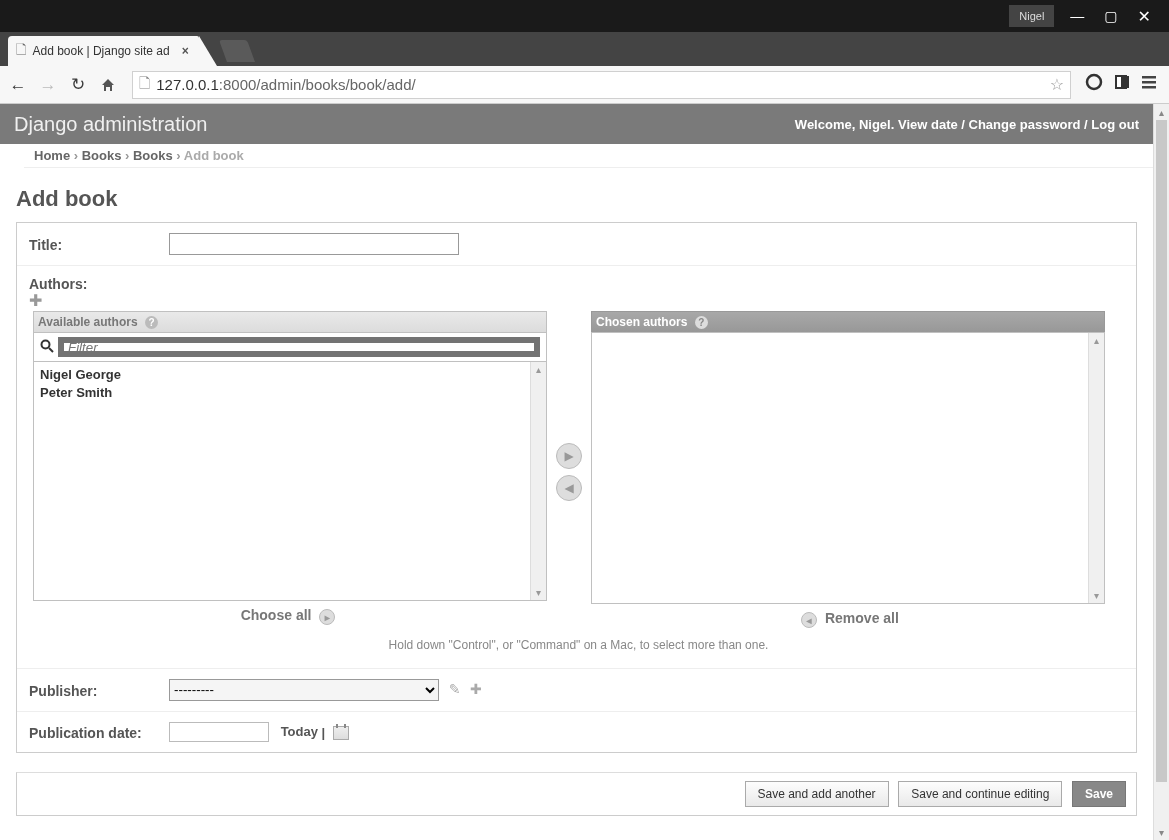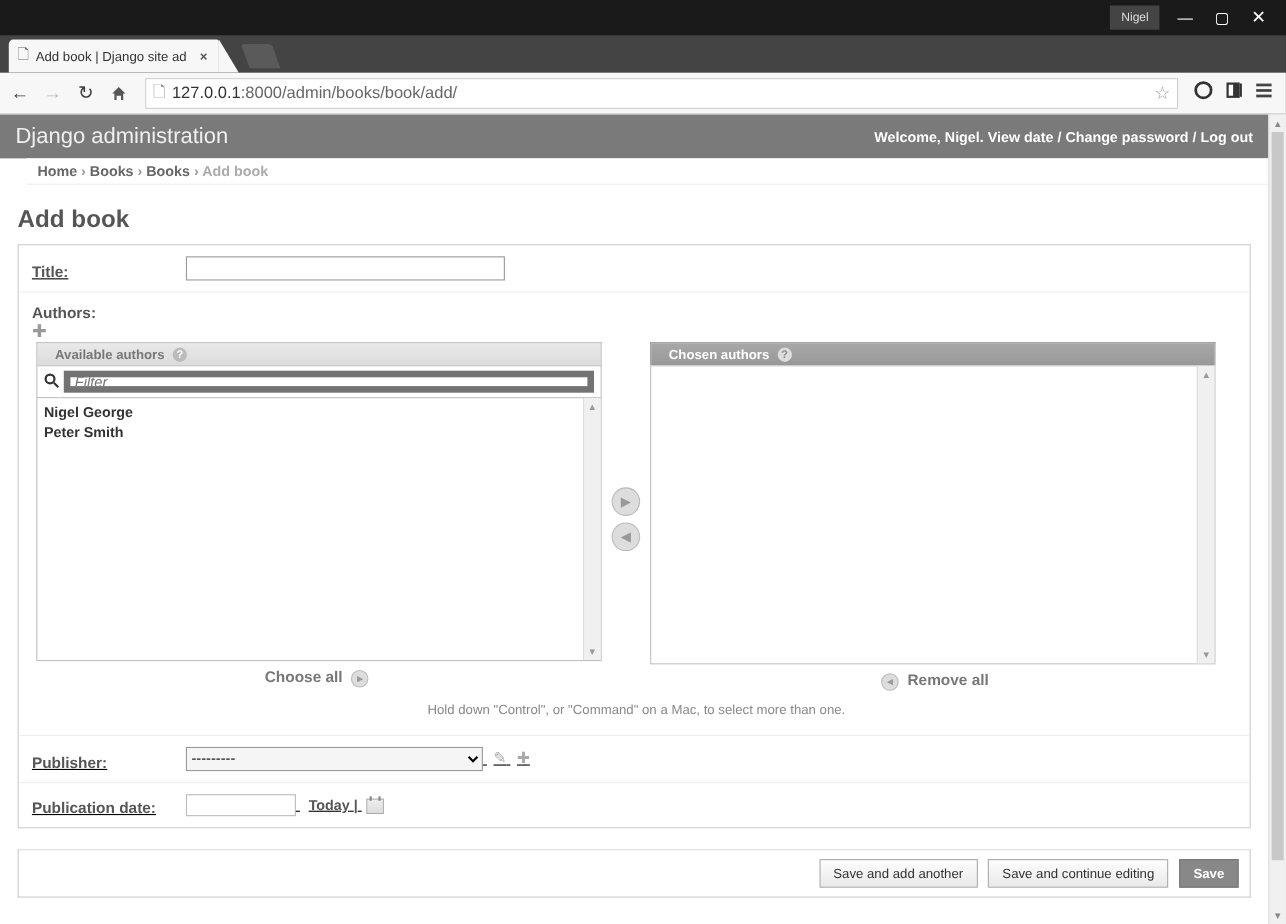--- a/index.html
+++ b/index.html
@@ -44,35 +44,35 @@
   .dj-userlinks a { color:#fff; font-weight:bold;}
 
   .breadcrumbs { background:#fff; border-bottom:1px solid #eee; padding:4px 10px; font-size:13px; color:#999; font-weight:bold;margin-left:24px;}
   .breadcrumbs .crumb { color:#666; font-weight:bold;}
   .breadcrumbs .last { color:#aaa;}
 
   .content { padding:12px 16px; }
   h1.pagetitle { font-size:22px; color:#555; margin:6px 0 10px 0; font-weight:bold;}
   
   fieldset.module { border:1px solid #ccc; padding:0; margin:0;}
-  .form-row { padding:10px 12px; display:flex; align-items:flex-end; border-bottom:1px solid #eee;text-decoration:underline;}
+  .form-row { padding:10px 12px; display:flex; align-items:center; border-bottom:1px solid #eee;}
   .form-row:last-child { border-bottom:none;}
   .form-row > label { width:140px; font-weight:bold; color:#555; font-size:14px; padding-top:2px;}
   .form-row .field { flex:1; }
   input[type=text].vTextField { width:290px; height:22px; border:1px solid #999; padding:0 4px; font-size:13px;}
   .smalldate { width:100px; height:20px; border:1px solid #bbb;}
   
   
   .authors-row { padding:10px 12px 6px 12px; border-bottom:1px solid #eee;}
   .authors-row > .toplabel { font-weight:bold; color:#555; font-size:14px; display:block; margin-bottom:2px;}
   .addlink { color:#999; font-size:16px; line-height:14px;}
   .selector-wrap { margin-left:2px; padding-left:2px;}
   .selector { display:flex; align-items:flex-start; gap:0; margin-top:2px;}
   .selector-col { width:514px; }
-  .selector-col .colhead { background:linear-gradient(#e9e9e9,#dcdcdc); border:1px solid #c0c0c0; border-bottom:none; font-size:12px; font-weight:bold; color:#777; padding:3px 16px;}
+  .selector-col .colhead { background:linear-gradient(#e9e9e9,#dcdcdc); border:1px solid #c0c0c0; border-bottom:none; font-size:12px; font-weight:bold; color:#777; padding:3px 4px;}
   .selector-col.chosen-col .colhead { background:linear-gradient(#a8a8a8,#989898); color:#fff; border-color:#999;}
   .help-icon { display:inline-block; width:13px; height:13px; background:#bbb; color:#fff; border-radius:50%; font-size:10px; text-align:center; line-height:13px; margin-left:4px; vertical-align:middle;}
   .filterbox { border:1px solid #c0c0c0; border-bottom:none; padding:4px 6px; display:flex; align-items:center; gap:4px; background:#fff;}
   .filterbox input { flex:1; border:6px solid #737373; height:20px; font-style:italic; color:#999; padding:0 4px;}
   .listbox-outer { border:1px solid #c0c0c0; background:#fff; height:240px; display:flex;}
   .listbox { flex:1; padding:4px 6px; font-size:13px; font-weight:bold; color:#333; line-height:18px;}
   .listbox .opt { font-weight:bold; }
   .list-scroll { width:16px; background:#f0f0f0; border-left:1px solid #ddd; display:flex; flex-direction:column; align-items:center; justify-content:space-between; font-size:10px; color:#999; padding:2px 0;}
   
   .selector-middle { width:44px; display:flex; flex-direction:column; align-items:center; justify-content:center; gap:6px; align-self:center;}

